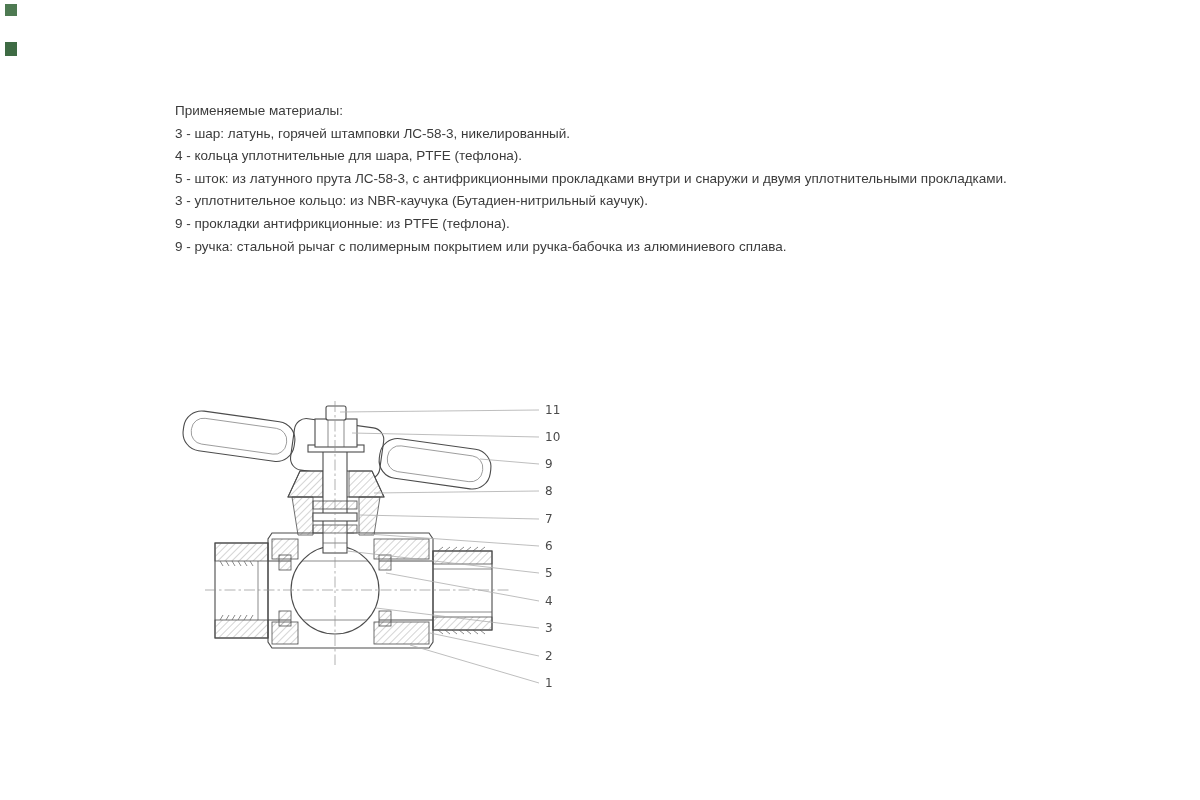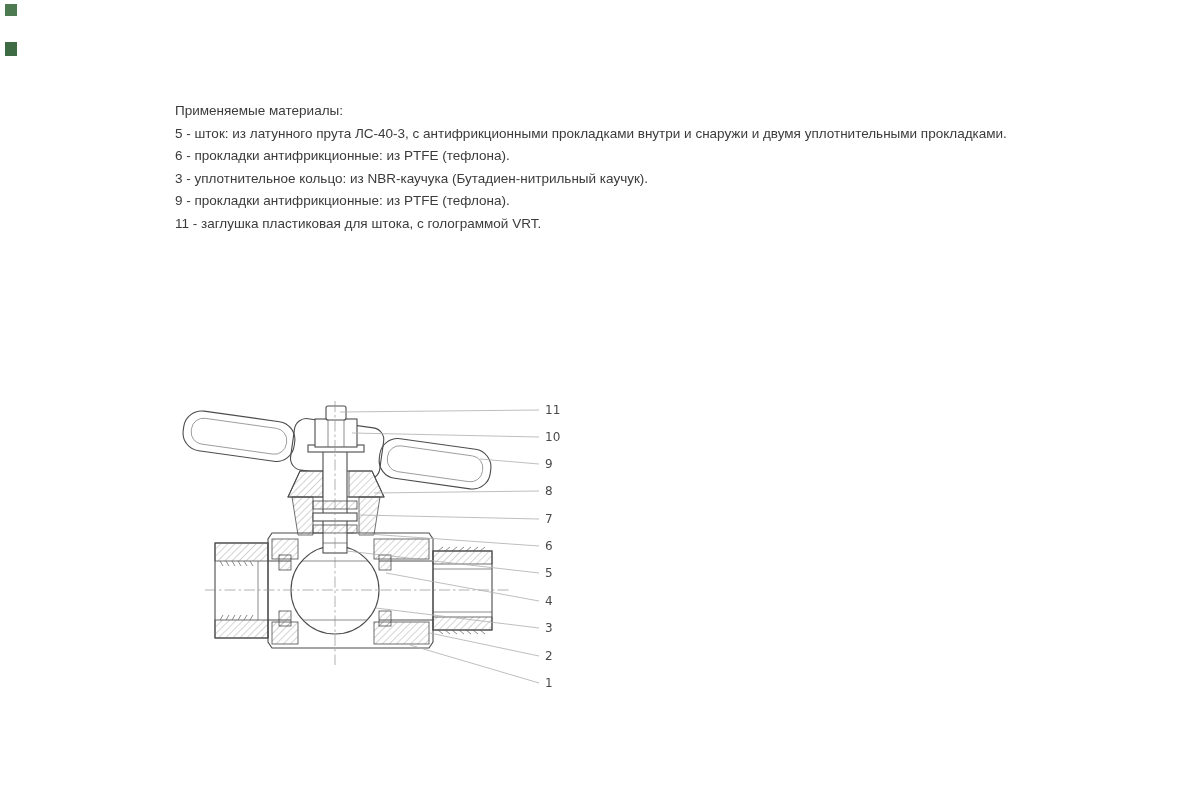--- a/index.html
+++ b/index.html
@@ -41,25 +41,26 @@
 
 <div class="page">
 
   <svg class="corner-decor" width="18" height="56">
     <rect x="1" y="1" width="12" height="12" fill="#4e7a52"></rect>
     <rect x="1" y="39" width="12" height="14" fill="#3e6b44"></rect>
   </svg>
 
   <div class="materials">
     <div class="title">Применяемые материалы:</div>
-    <div class="item">5 - шток: из латунного прута ЛС-40-3, с антифрикционными прокладками внутри и снаружи и двумя уплотнительными прокладками.</div>
-    <div class="item">6 - прокладки антифрикционные: из PTFE (тефлона).</div>
+    <div class="item">3 - шар: латунь, горячей штамповки ЛС-58-3, никелированный.</div>
+    <div class="item">4 - кольца уплотнительные для шара, PTFE (тефлона).</div>
+    <div class="item">5 - шток: из латунного прута ЛС-58-3, с антифрикционными прокладками внутри и снаружи и двумя уплотнительными прокладками.</div>
     <div class="item">3 - уплотнительное кольцо: из NBR-каучука (Бутадиен-нитрильный каучук).</div>
     <div class="item">9 - прокладки антифрикционные: из PTFE (тефлона).</div>
-    <div class="item">11 - заглушка пластиковая для штока, с голограммой VRT.</div>
+    <div class="item">9 - ручка: стальной рычаг с полимерным покрытием или ручка-бабочка из алюминиевого сплава.</div>
   </div>
 
   <svg class="drawing" width="395" height="305" viewBox="0 0 395 305">
     <defs>
       <pattern id="hatch" patternUnits="userSpaceOnUse" width="5" height="5" patternTransform="rotate(45)">
         <line x1="0" y1="0" x2="0" y2="5" class="hatchline"></line>
       </pattern>
     </defs>
 
     <g transform="rotate(8 157 57)">

